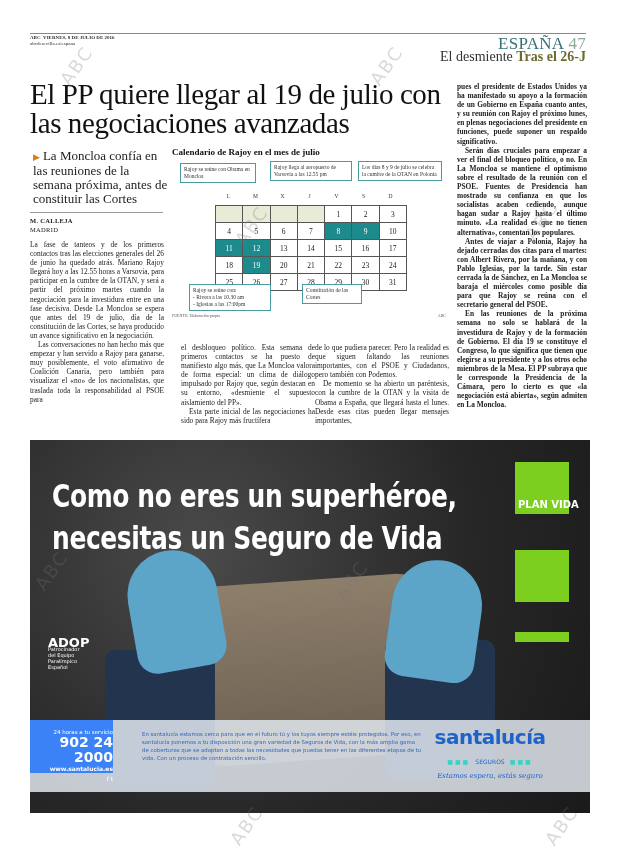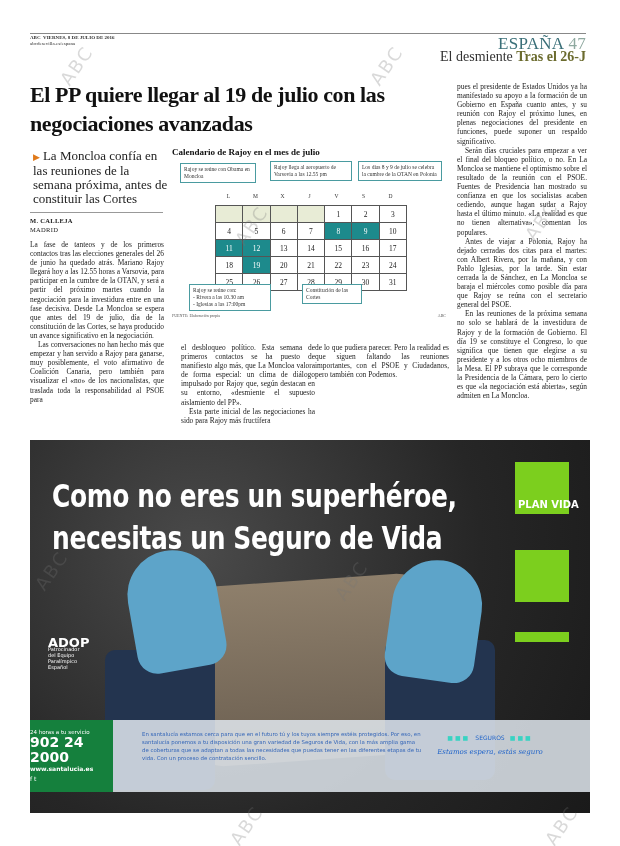--- a/index.html
+++ b/index.html
@@ -5,33 +5,33 @@
   html,body{margin:0;padding:0;background:#fff;}
   body{width:620px;height:846px;position:relative;overflow:hidden;font-family:"Liberation Serif","DejaVu Serif",serif;color:#1a1a1a;}
   .abs{position:absolute;}
   .topline{position:absolute;left:30px;top:33px;width:556px;height:1px;background:#888;}
   .folio{left:30px;top:35px;font-size:5px;line-height:6px;font-weight:bold;color:#333;}
   .folio .url{font-weight:normal;}
   .section{right:34px;top:34px;font-size:17px;color:#3a6f78;letter-spacing:0.3px;}
   .section .pg{color:#8fa9a0;margin-left:4px;}
   .kicker{right:34px;top:49px;font-size:14px;color:#333;}
   .kicker b{color:#6b6b2e;}
-  .headline{left:30px;top:80px;width:420px;font-size:22px;line-height:29px;font-weight:bold;letter-spacing:-0.4px;color:#111;}
+  .headline{left:30px;top:80px;width:420px;font-size:29px;line-height:29px;font-weight:normal;letter-spacing:-0.4px;color:#111;}
   .subhead{left:33px;top:149px;width:135px;font-size:13px;line-height:14px;color:#222;}
   .subhead .arrow{color:#e07a1a;font-size:9px;margin-right:3px;}
   .sep{left:30px;top:212px;width:133px;height:1px;background:#999;}
   .byline{left:30px;top:216px;font-size:6.5px;line-height:9px;font-weight:bold;letter-spacing:0.3px;}
   .byline .city{font-weight:normal;}
   .col{font-size:7.4px;line-height:9.1px;text-align:justify;color:#222;}
   .col p{margin:0;}
   .col p.ind{text-indent:8px;}
   .c1{left:30px;top:240px;width:134px;}
   .c2{left:173px;top:343px;width:134px;margin-left:8px;}
   .c3{left:315px;top:343px;width:134px;}
-  .c4{left:457px;top:82px;width:130px;}
+  .c4{left:457px;top:82px;width:130px;font-weight:bold;}
   
   .info{left:172px;top:147px;width:278px;height:174px;}
   .info-title{left:0;top:0;font-size:9px;font-weight:bold;color:#111;}
   .cal{position:absolute;left:43px;top:58px;width:192px;border-collapse:collapse;font-size:7.5px;}
   .cal td{border:1px solid #555;width:27px;height:14px;text-align:center;color:#222;background:#fff;}
   .cal td.empty{background:#e8ecd6;}
   .cal td.hl{background:#1d8a8c;color:#fff;}
   .dh{position:absolute;top:46px;font-size:5.5px;color:#333;width:27px;text-align:center;}
   .callout{position:absolute;border:1px solid #4a9ba0;background:#fff;font-size:5.5px;line-height:7px;padding:2px 3px;color:#333;}
   .source{left:0;top:166px;font-size:4px;color:#555;}
@@ -41,21 +41,21 @@
   .ad-bg{position:absolute;left:0;top:0;width:100%;height:100%;background:radial-gradient(circle at 30% 30%,#4a4a4a,#262626 60%,#1a1a1a);}
   .board{position:absolute;left:150px;top:140px;width:260px;height:180px;background:linear-gradient(180deg,#8e7f6b,#6a5e50);border-radius:40px;transform:rotate(-4deg);}
   .shoe{position:absolute;width:90px;height:120px;background:#5da4c9;border-radius:45px 45px 20px 20px;}
   .leg{position:absolute;width:110px;height:140px;background:#23344f;border-radius:10px;}
   .ad-headline{position:absolute;left:22px;top:35px;font-family:"DejaVu Sans",sans-serif;font-weight:bold;font-size:32px;line-height:42px;color:#fff;letter-spacing:-0.5px;transform:scaleX(0.78);transform-origin:left top;white-space:nowrap;}
   .gsq{position:absolute;left:485px;width:54px;background:#7ccf1e;}
   .planvida{position:absolute;left:488px;top:59px;font-family:"DejaVu Sans",sans-serif;font-size:10px;font-weight:bold;color:#fff;}
   .adop{position:absolute;left:18px;top:200px;font-family:"DejaVu Sans",sans-serif;font-size:5px;color:#fff;line-height:6px;}
   .adop .t{font-size:13px;font-weight:bold;}
   .adbar{position:absolute;left:0;top:280px;width:560px;height:72px;background:rgba(225,232,238,0.85);}
-  .greenbox{position:absolute;left:0;top:280px;width:83px;height:72px;background:#15803d;color:#fff;font-family:"DejaVu Sans",sans-serif;text-align:left;}
+  .greenbox{position:absolute;left:0;top:280px;width:83px;height:53px;background:#3b82f6;color:#fff;font-family:"DejaVu Sans",sans-serif;text-align:right;}
   .greenbox .l1{font-size:5.5px;margin-top:9px;}
   .greenbox .phone{font-size:14px;font-weight:bold;line-height:15px;}
   .greenbox .web{font-size:6px;font-weight:bold;}
   .greenbox .social{font-size:6px;margin-top:3px;}
   .adcopy{position:absolute;left:112px;top:290px;width:280px;font-family:"DejaVu Sans",sans-serif;font-size:5.4px;line-height:8px;color:#3466b8;}
   .brand{position:absolute;left:395px;top:285px;width:130px;text-align:center;font-family:"DejaVu Sans",sans-serif;}
   .brand .name{font-size:20px;font-weight:bold;color:#1f63c9;letter-spacing:-0.5px;}
   .brand .seg{font-size:6px;color:#1f63c9;}
   .brand .dots{color:#39d3c3;font-size:6px;letter-spacing:2px;}
   .brand .tag{font-family:"DejaVu Serif",serif;font-style:italic;font-size:7px;color:#1f63c9;margin-top:4px;}
@@ -90,20 +90,21 @@
 <div class="abs col c1">
   <p>La fase de tanteos y de los primeros contactos tras las elecciones generales del 26 de junio ha quedado atrás. Mariano Rajoy llegará hoy a las 12.55 horas a Varsovia, para participar en la cumbre de la OTAN, y será a partir del próximo martes cuando la negociación para la investidura entre en una fase decisiva. Desde La Moncloa se espera que antes del 19 de julio, día de la constitución de las Cortes, se haya producido un avance significativo en la negociación.</p>
   <p class="ind">Las conversaciones no han hecho más que empezar y han servido a Rajoy para ganarse, muy posiblemente, el voto afirmativo de Coalición Canaria, pero también para visualizar el «no» de los nacionalistas, que traslada toda la responsabilidad al PSOE para</p>
 </div>
 <div class="abs col c2">
   <p>el desbloqueo político. Esta semana de primeros contactos se ha puesto de manifiesto algo más, que La Moncloa valora de forma especial: un clima de diálogo impulsado por Rajoy que, según destacan en su entorno, «desmiente el supuesto aislamiento del PP».</p>
   <p class="ind">Esta parte inicial de las negociaciones ha sido para Rajoy más fructífera</p>
 </div>
 <div class="abs col c3">
   <p>de lo que pudiera parecer. Pero la realidad es que siguen faltando las reuniones importantes, con el PSOE y Ciudadanos, pero también con Podemos.</p>
+  <p class="ind">De momento se ha abierto un paréntesis, con la cumbre de la OTAN y la visita de Obama a España, que llegará hasta el lunes. Desde esas citas pueden llegar mensajes importantes,</p>
 </div>
 <div class="abs col c4">
   <p>pues el presidente de Estados Unidos ya ha manifestado su apoyo a la formación de un Gobierno en España cuanto antes, y su reunión con Rajoy el próximo lunes, en plenas negociaciones del presidente en funciones, puede suponer un respaldo significativo.</p>
   <p class="ind">Serán días cruciales para empezar a ver el final del bloqueo político, o no. En La Moncloa se mantiene el optimismo sobre el resultado de la reunión con el PSOE. Fuentes de Presidencia han mostrado su confianza en que los socialistas acaben cediendo, aunque hagan sudar a Rajoy hasta el último minuto. «La realidad es que no tienen alternativa», comentan los populares.</p>
   <p class="ind">Antes de viajar a Polonia, Rajoy ha dejado cerradas dos citas para el martes: con Albert Rivera, por la mañana, y con Pablo Iglesias, por la tarde. Sin estar cerrada la de Sánchez, en La Moncloa se baraja el miércoles como posible día para que Rajoy se reúna con el secretario general del PSOE.</p>
   <p class="ind">En las reuniones de la próxima semana no solo se hablará de la investidura de Rajoy y de la formación de Gobierno. El día 19 se constituye el Congreso, lo que significa que tienen que elegirse a su presidente y a los otros ocho miembros de la Mesa. El PP subraya que le corresponde la Presidencia de la Cámara, pero lo cierto es que «la negociación está abierta», según admiten en La Moncloa.</p>
 </div>
 
 <div class="abs info">
   <div class="abs info-title">Calendario de Rajoy en el mes de julio</div>
@@ -206,20 +207,21 @@
 
   <div class="adbar"></div>
   <div class="greenbox">
     <div class="l1">24 horas a tu servicio</div>
     <div class="phone">902 24 2000</div>
     <div class="web">www.santalucia.es</div>
     <div class="social">f  t</div>
   </div>
   <div class="adcopy">En santalucía estamos cerca para que en el futuro tú y los tuyos siempre estéis protegidos. Por eso, en santalucía ponemos a tu disposición una gran variedad de Seguros de Vida, con la más amplia gama de coberturas que se adaptan a todas las necesidades que puedas tener en las diferentes etapas de tu vida. Con un proceso de contratación sencillo.</div>
   <div class="brand">
+    <div class="name">santalucía</div>
     <div><span class="dots">■■■</span> <span class="seg">SEGUROS</span> <span class="dots">■■■</span></div>
     <div class="tag">Estamos espera, estás seguro</div>
   </div>
 </div>
 
 <div class="wm" style="left:55px;top:55px;">ABC</div>
 <div class="wm" style="left:365px;top:55px;">ABC</div>
 <div class="wm" style="left:230px;top:215px;">ABC</div>
 <div class="wm" style="left:520px;top:210px;">ABC</div>
 <div class="wm" style="left:30px;top:560px;">ABC</div>

